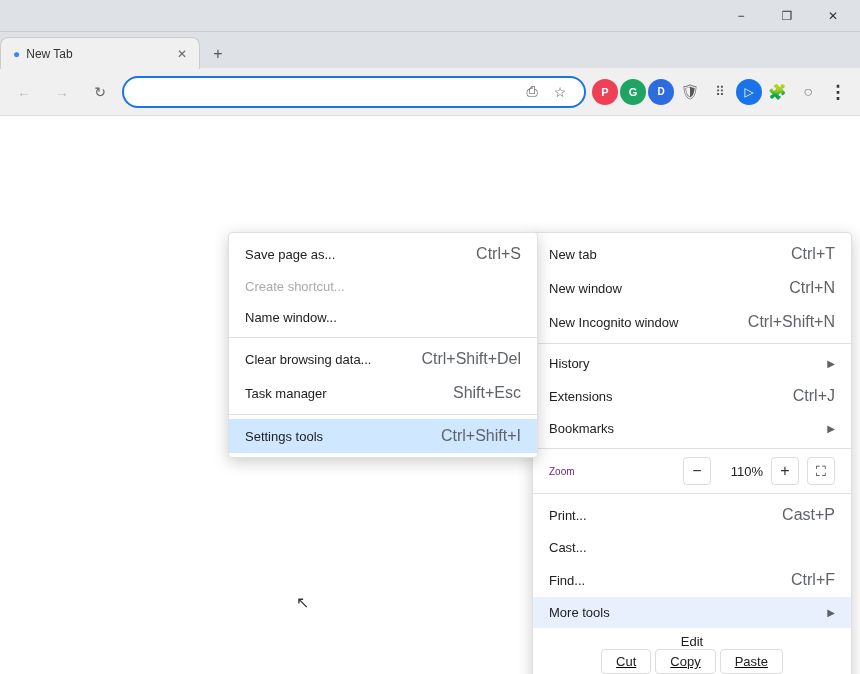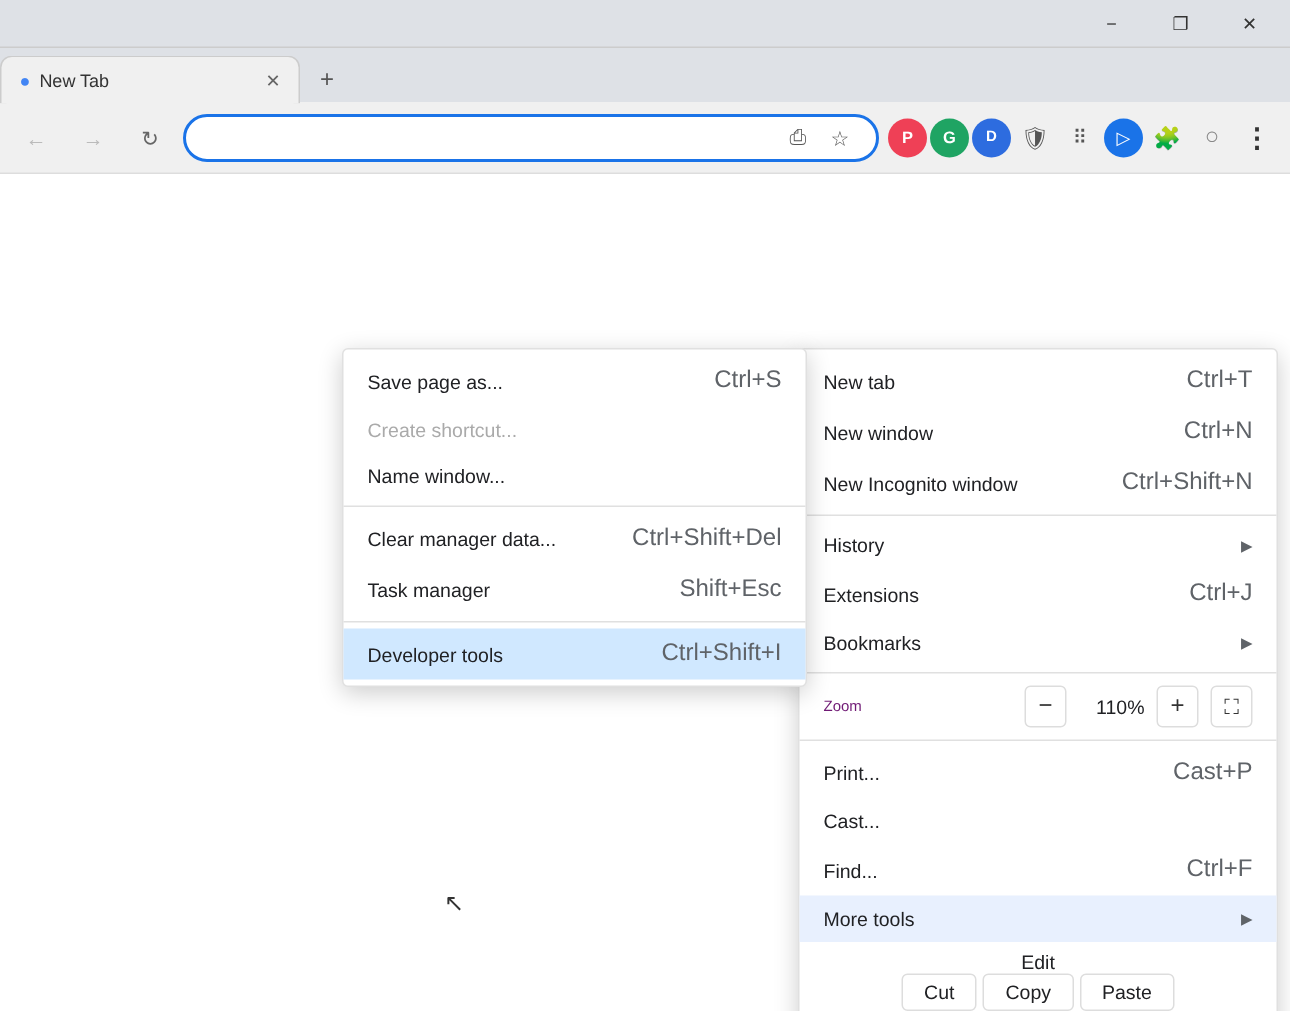--- a/index.html
+++ b/index.html
@@ -288,20 +288,21 @@
       flex-direction: column;
     }
     .edit-label {
       flex: 1;
       color: #202124;
       font-size: 13px;
     }
     .edit-buttons {
       display: flex;
       gap: 4px;
+      text-decoration: underline;
     }
     .edit-btn {
       padding: 4px 14px;
       border: 1px solid #ddd;
       border-radius: 4px;
       cursor: pointer;
       font-size: 13px;
       color: #202124;
       background: white;
     }
@@ -456,31 +457,31 @@
     <div class="menu-item disabled">
       <span>Create shortcut...</span>
     </div>
     <div class="menu-item">
       <span>Name window...</span>
     </div>
 
     <div class="menu-divider"></div>
 
     <div class="menu-item">
-      <span>Clear manager data...</span>
+      <span>Clear browsing data...</span>
       <span class="menu-shortcut">Ctrl+Shift+Del</span>
     </div>
     <div class="menu-item">
       <span>Task manager</span>
       <span class="menu-shortcut">Shift+Esc</span>
     </div>
 
     <div class="menu-divider"></div>
 
     <div class="menu-item" style="background:#d0e8ff;">
-      <span>Developer tools</span>
+      <span>Settings tools</span>
       <span class="menu-shortcut">Ctrl+Shift+I</span>
     </div>
   </div>
 
   <div style="position:absolute; bottom:62px; left:296px; font-size:16px; z-index:200; pointer-events:none; color:#333;">↖</div>
 
 </div>
 
 </body></html>

